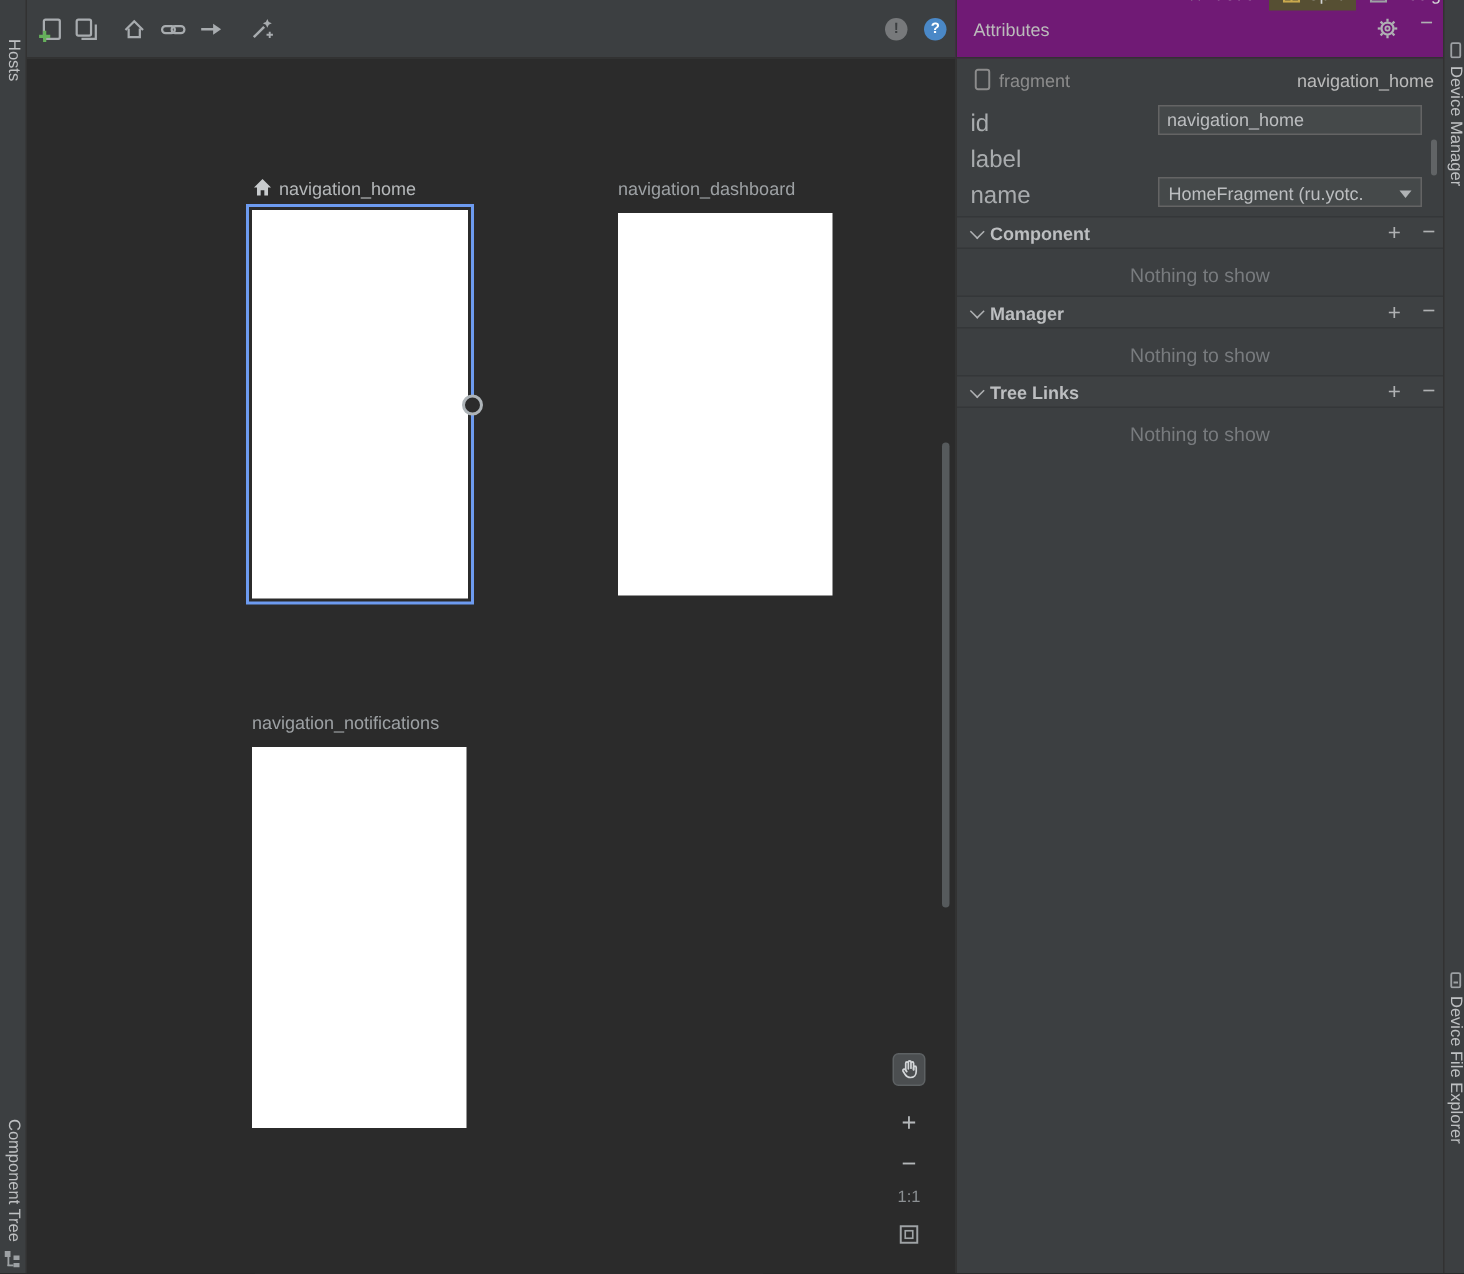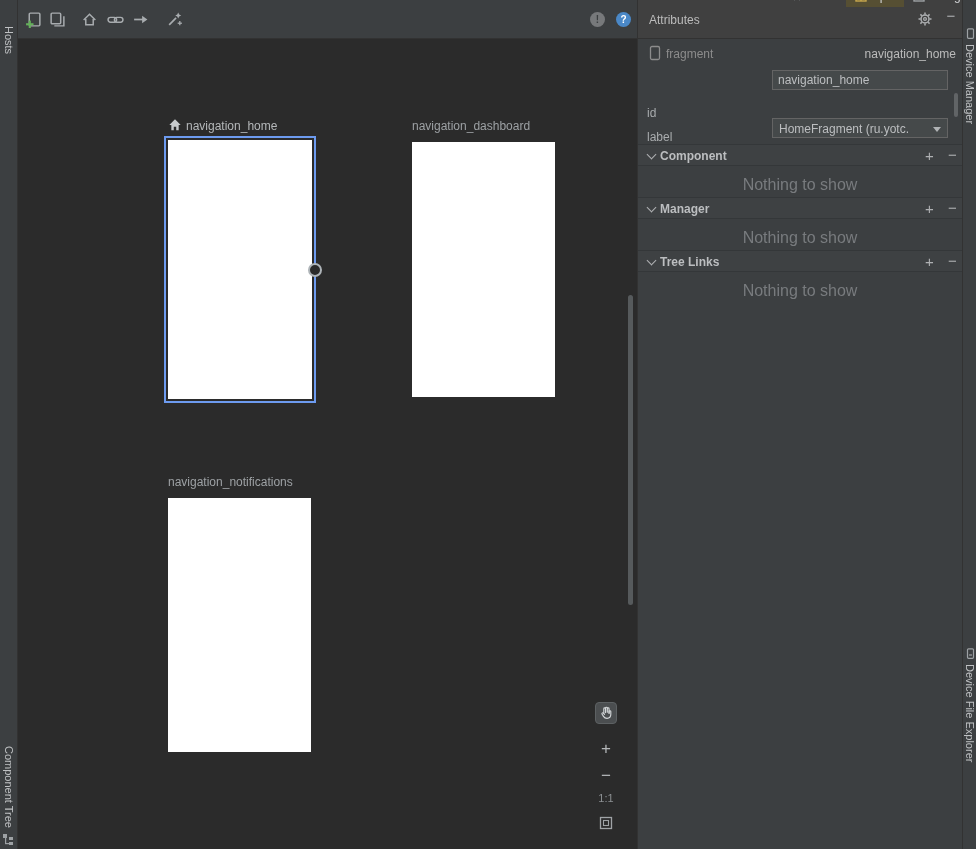--- a/index.html
+++ b/index.html
@@ -29,34 +29,34 @@
   
   .editor-tabs { position:absolute; left:782px; top:-15px; height:22px; display:flex;
                  align-items:stretch; z-index:6; }
   .editor-tab { display:flex; align-items:center; gap:5px; padding:0 9px; font-size:12px;
                 color:#d2d4d6; }
   .editor-tab.selected { background:#564f33; }
   .tab-icon { width:12px; height:12px; }
 
   
   .attr-header { position:absolute; left:637px; top:0; width:325px; height:39px;
-                 background:#404040; border-bottom:1px solid #323232; border-left:1px solid #323232; z-index:4; }
+                 background:#701a75; border-bottom:1px solid #323232; border-left:1px solid #323232; z-index:4; }
   .attr-title  { position:absolute; left:11px; top:13px; font-size:12px; color:#bbbbbb; }
   .attr-gear   { position:absolute; left:280px; top:12px; width:14px; height:14px; }
   .attr-hide   { position:absolute; left:306px; top:7px; width:14px; text-align:center;
                  font-size:15px; color:#afb1b3; }
 
   .attr-body { position:absolute; left:637px; top:39px; width:325px; height:810px;
                background:#3c3f41; border-left:1px solid #323232; z-index:3; }
 
   .frag-type-icon  { position:absolute; left:11px; top:6px; width:12px; height:16px; }
   .frag-type-label { position:absolute; left:28px; top:8px; font-size:12px; color:#8c8c8c; }
   .frag-type-value { position:absolute; right:6px; top:8px; font-size:12px; color:#bbbbbb; }
 
-  .field-label { position:absolute; left:9px; font-size:12px; color:#a9acae;margin-top:32px; }
+  .field-label { position:absolute; left:9px; font-size:16px; color:#a9acae; }
   .text-input  { position:absolute; left:134px; width:176px; height:20px; background:#45494a;
                  border:1px solid #646464; color:#bcbec0; font-size:12px; padding:0 5px;
                  font-family:inherit; outline:none; }
   .combobox { position:absolute; left:134px; width:176px; height:20px; background:#45494a;
               border:1px solid #646464; }
   .combobox .cb-value { position:absolute; left:6px; top:3px; font-size:12px; color:#bcbec0;
                         white-space:nowrap; overflow:hidden; max-width:150px; }
   .cb-arrow { position:absolute; right:6px; top:8px; width:0; height:0;
               border-left:4px solid transparent; border-right:4px solid transparent;
               border-top:5px solid #b0b3b5; }
@@ -66,21 +66,21 @@
   .section-header { position:absolute; left:0; width:100%; height:22px; background:#3e4143;
                     border-top:1px solid #343739; border-bottom:1px solid #343739; }
   .chevron-down { position:absolute; left:10px; top:6px; width:7px; height:7px;
                   border-left:1.5px solid #afb1b3; border-bottom:1.5px solid #afb1b3;
                   transform:rotate(-45deg); }
   .section-title { position:absolute; left:22px; top:4px; font-size:12px; font-weight:bold; color:#bcbec0; }
   .sec-plus  { position:absolute; left:284px; top:2px; width:15px; text-align:center;
                font-size:15px; color:#afb1b3; }
   .sec-minus { position:absolute; left:307px; top:1px; width:15px; text-align:center;
                font-size:15px; color:#afb1b3; }
-  .empty-text { position:absolute; width:100%; text-align:center; font-size:16px; color:#787b7e; }
+  .empty-text { position:absolute; width:100%; text-align:center; font-size:13px; color:#787b7e; }
 
   
   .canvas { position:absolute; left:18px; top:39px; width:619px; height:810px; background:#2b2b2b; z-index:2; }
   .frag-label { position:absolute; font-size:12px; color:#9da1a4; white-space:nowrap; }
   .frag-home-icon { position:absolute; width:14px; height:14px; }
   .selection-box { position:absolute; border:2px solid #6d9bf0; padding:2px; }
   .preview { width:100%; height:100%; background:#ffffff; }
   .preview-plain { position:absolute; background:#ffffff; }
   .conn-handle { position:absolute; width:14px; height:14px; border-radius:50%;
                  border:2px solid #aeb4b8; background:#2b2b2b; }

